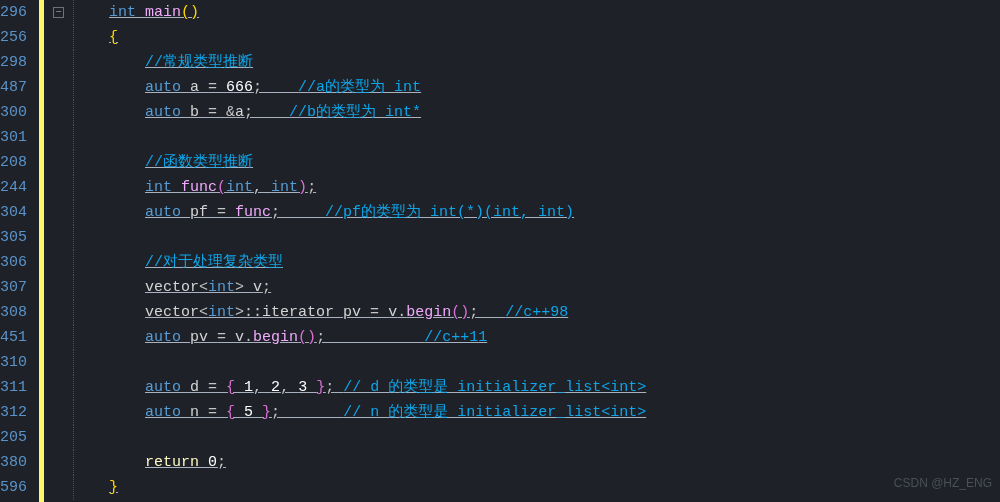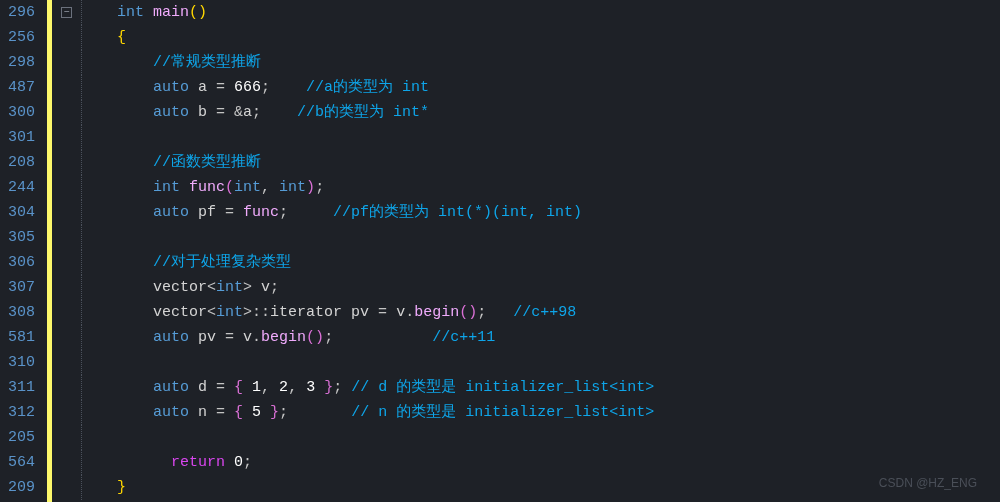--- a/index.html
+++ b/index.html
@@ -12,21 +12,20 @@
     overflow: hidden;
     width: 1000px;
     height: 502px;
     position: relative;
   }
   .editor { display: flex; height: 100%; }
   .gutter {
     background: #1e2127;
     text-align: right;
     padding-right: 12px;
-    padding-left: 8px;
     color: #5a93c9;
     user-select: none;
     flex-shrink: 0;
   }
   .gutter .ln { height: 25px; }
   .markers {
     width: 14px;
     background: #1e2127;
     flex-shrink: 0;
     position: relative;
@@ -55,42 +54,43 @@
     font-size: 10px;
     line-height: 9px;
     text-align: center;
     top: 7px;
   }
   .code {
     flex: 1;
     padding-left: 4px;
     position: relative;
     white-space: pre;
+    text-decoration: underline;
   }
   .code-line { height: 25px; display: flex; align-items: center; }
   .indent-guide {
     display: inline-block;
     width: 1px;
     align-self: stretch;
     border-left: 1px dotted #4b515c;
     margin-right: 35px;
   }
   .indent-pad { display: inline-block; width: 36px; }
   .tk-type { color: #569cd6; }
   .tk-func { color: #f0abfc; }
   .tk-ident { color: #d4d4d4; }
   .tk-punc { color: #c4c4c4; }
   .tk-num { color: #ffffff; }
-  .tk-kw { color: #d946ef; margin-left: 18px; }
+  .tk-kw { color: #fef9c3; }
   .tk-cmt { color: #0ea5e9; }
   .tk-brace { color: #ffd700; }
   .tk-brace2 { color: #da70d6; }
   .watermark {
     position: absolute;
-    right: 23px;
+    right: 8px;
     bottom: 6px;
     color: #4a4f58;
     font-size: 12px;
     font-family: Arial, sans-serif;
   }
 </style>
 </head>
 <body>
 
 <div class="editor">
@@ -101,27 +101,27 @@
       <div class="ln">487</div>
       <div class="ln">300</div>
       <div class="ln">301</div>
       <div class="ln">208</div>
       <div class="ln">244</div>
       <div class="ln">304</div>
       <div class="ln">305</div>
       <div class="ln">306</div>
       <div class="ln">307</div>
       <div class="ln">308</div>
-      <div class="ln">581</div>
+      <div class="ln">451</div>
       <div class="ln">310</div>
       <div class="ln">311</div>
       <div class="ln">312</div>
       <div class="ln">205</div>
-      <div class="ln">564</div>
-      <div class="ln">209</div>
+      <div class="ln">380</div>
+      <div class="ln">596</div>
     </div>
   <div class="markers"></div>
   <div class="fold-col" id="foldcol">
       <div class="fold-icon" style="top: 7px;">−</div>
     </div>
   <div class="code" id="code"><div class="code-line"><span class="indent-guide"></span><span class="tk-type">int </span><span class="tk-func">main</span><span class="tk-brace">()</span></div><div class="code-line"><span class="indent-guide"></span><span class="tk-brace">{</span></div><div class="code-line"><span class="indent-guide"></span><span class="indent-pad"></span><span class="tk-cmt">//常规类型推断</span></div><div class="code-line"><span class="indent-guide"></span><span class="indent-pad"></span><span class="tk-type">auto </span><span class="tk-ident">a </span><span class="tk-punc">= </span><span class="tk-num">666</span><span class="tk-punc">;    </span><span class="tk-cmt">//a的类型为 int</span></div><div class="code-line"><span class="indent-guide"></span><span class="indent-pad"></span><span class="tk-type">auto </span><span class="tk-ident">b </span><span class="tk-punc">= &amp;</span><span class="tk-ident">a</span><span class="tk-punc">;    </span><span class="tk-cmt">//b的类型为 int*</span></div><div class="code-line"><span class="indent-guide"></span><span class="indent-pad"></span></div><div class="code-line"><span class="indent-guide"></span><span class="indent-pad"></span><span class="tk-cmt">//函数类型推断</span></div><div class="code-line"><span class="indent-guide"></span><span class="indent-pad"></span><span class="tk-type">int </span><span class="tk-func">func</span><span class="tk-brace2">(</span><span class="tk-type">int</span><span class="tk-punc">, </span><span class="tk-type">int</span><span class="tk-brace2">)</span><span class="tk-punc">;</span></div><div class="code-line"><span class="indent-guide"></span><span class="indent-pad"></span><span class="tk-type">auto </span><span class="tk-ident">pf </span><span class="tk-punc">= </span><span class="tk-func">func</span><span class="tk-punc">;     </span><span class="tk-cmt">//pf的类型为 int(*)(int, int)</span></div><div class="code-line"><span class="indent-guide"></span><span class="indent-pad"></span></div><div class="code-line"><span class="indent-guide"></span><span class="indent-pad"></span><span class="tk-cmt">//对于处理复杂类型</span></div><div class="code-line"><span class="indent-guide"></span><span class="indent-pad"></span><span class="tk-ident">vector</span><span class="tk-punc">&lt;</span><span class="tk-type">int</span><span class="tk-punc">&gt; </span><span class="tk-ident">v</span><span class="tk-punc">;</span></div><div class="code-line"><span class="indent-guide"></span><span class="indent-pad"></span><span class="tk-ident">vector</span><span class="tk-punc">&lt;</span><span class="tk-type">int</span><span class="tk-punc">&gt;::</span><span class="tk-ident">iterator </span><span class="tk-ident">pv </span><span class="tk-punc">= </span><span class="tk-ident">v</span><span class="tk-punc">.</span><span class="tk-func">begin</span><span class="tk-brace2">()</span><span class="tk-punc">;   </span><span class="tk-cmt">//c++98</span></div><div class="code-line"><span class="indent-guide"></span><span class="indent-pad"></span><span class="tk-type">auto </span><span class="tk-ident">pv </span><span class="tk-punc">= </span><span class="tk-ident">v</span><span class="tk-punc">.</span><span class="tk-func">begin</span><span class="tk-brace2">()</span><span class="tk-punc">;           </span><span class="tk-cmt">//c++11</span></div><div class="code-line"><span class="indent-guide"></span><span class="indent-pad"></span></div><div class="code-line"><span class="indent-guide"></span><span class="indent-pad"></span><span class="tk-type">auto </span><span class="tk-ident">d </span><span class="tk-punc">= </span><span class="tk-brace2">{ </span><span class="tk-num">1</span><span class="tk-punc">, </span><span class="tk-num">2</span><span class="tk-punc">, </span><span class="tk-num">3 </span><span class="tk-brace2">}</span><span class="tk-punc">; </span><span class="tk-cmt">// d 的类型是 initializer_list&lt;int&gt;</span></div><div class="code-line"><span class="indent-guide"></span><span class="indent-pad"></span><span class="tk-type">auto </span><span class="tk-ident">n </span><span class="tk-punc">= </span><span class="tk-brace2">{ </span><span class="tk-num">5 </span><span class="tk-brace2">}</span><span class="tk-punc">;       </span><span class="tk-cmt">// n 的类型是 initializer_list&lt;int&gt;</span></div><div class="code-line"><span class="indent-guide"></span><span class="indent-pad"></span></div><div class="code-line"><span class="indent-guide"></span><span class="indent-pad"></span><span class="tk-kw">return </span><span class="tk-num">0</span><span class="tk-punc">;</span></div><div class="code-line"><span class="indent-guide"></span><span class="tk-brace">}</span></div></div>
 </div>
 
 <div class="watermark">CSDN @HZ_ENG</div>
 

